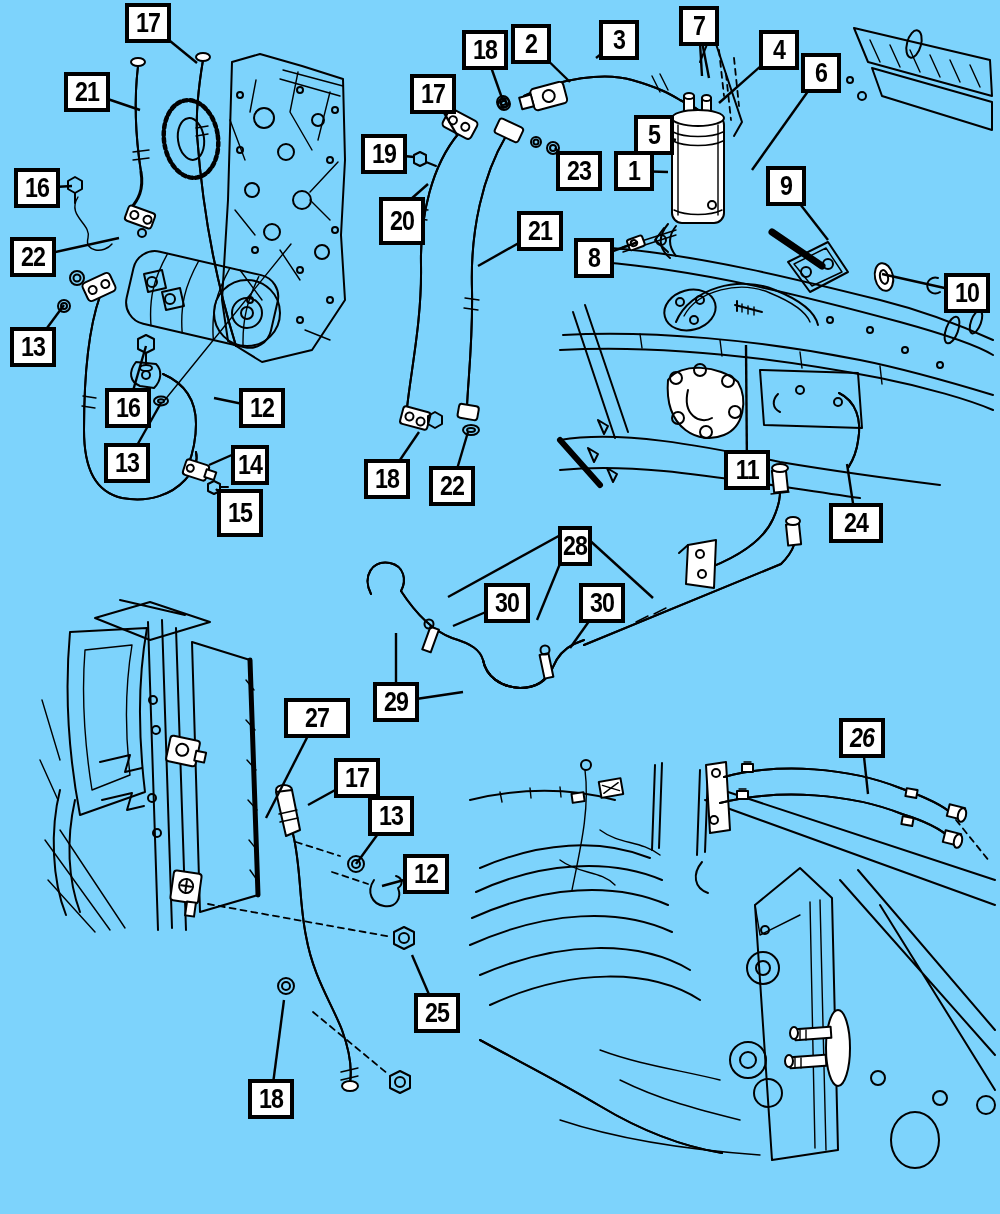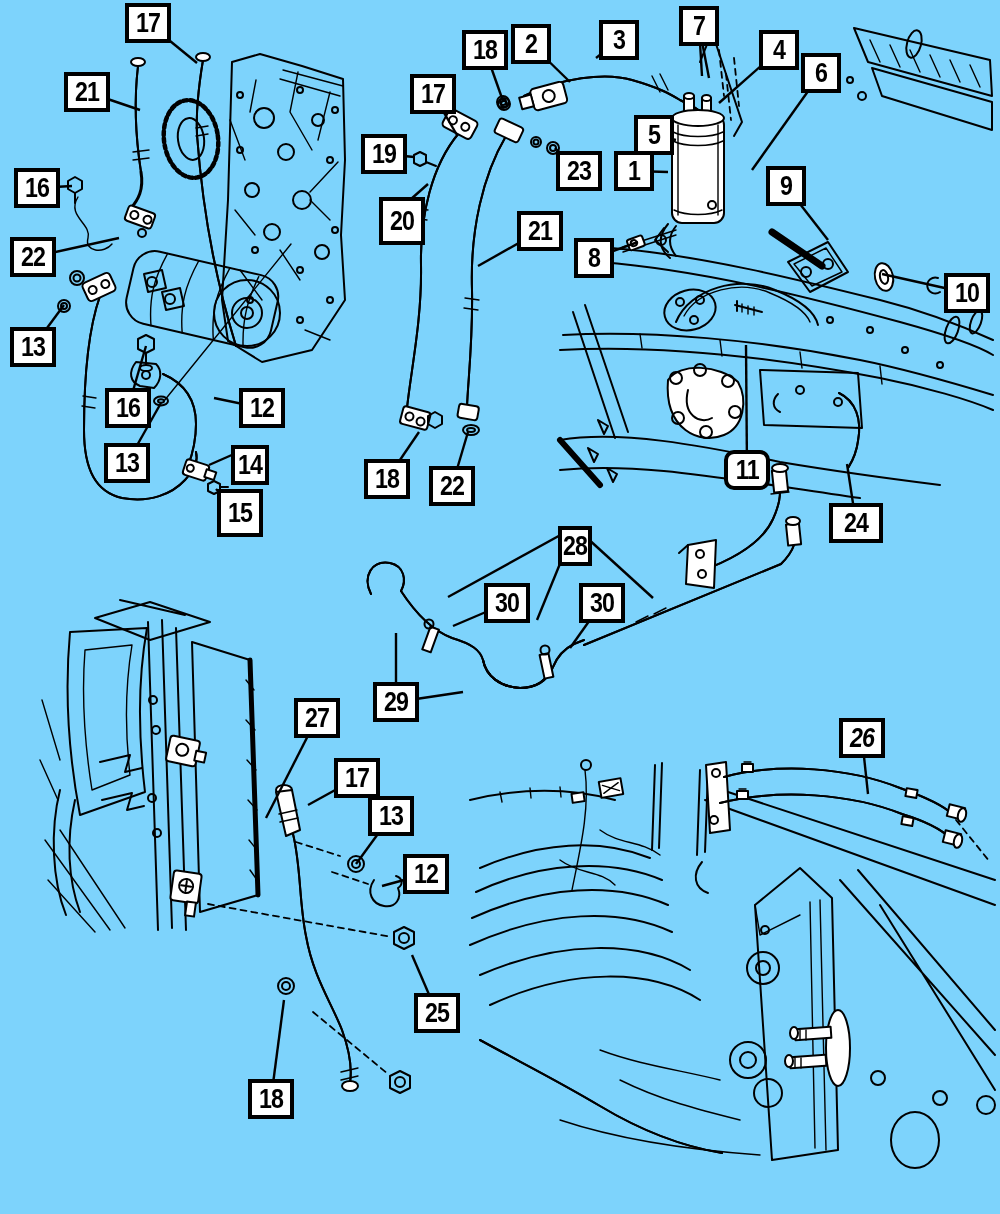--- a/index.html
+++ b/index.html
@@ -541,21 +541,21 @@
       </div>
       <div class="co" style="left: 594px; top: 258px; width: 40px; height: 40px;">
         <span>8</span>
       </div>
       <div class="co" style="left: 967px; top: 293px; width: 46px; height: 40px;">
         <span>10</span>
       </div>
       <div class="co" style="left: 540px; top: 231px; width: 46px; height: 40px;">
         <span>21</span>
       </div>
-      <div class="co" style="left: 747px; top: 470px; width: 46px; height: 40px; border-radius: 10px;">
+      <div class="co" style="left: 747px; top: 470px; width: 46px; height: 40px;">
         <span>11</span>
       </div>
       <div class="co" style="left: 856px; top: 523px; width: 54px; height: 40px;">
         <span>24</span>
       </div>
       <div class="co" style="left: 387px; top: 479px; width: 46px; height: 40px;">
         <span>18</span>
       </div>
       <div class="co" style="left: 452px; top: 486px; width: 46px; height: 40px;">
         <span>22</span>
@@ -565,21 +565,21 @@
       </div>
       <div class="co" style="left: 507px; top: 603px; width: 46px; height: 40px;">
         <span>30</span>
       </div>
       <div class="co" style="left: 602px; top: 603px; width: 46px; height: 40px;">
         <span>30</span>
       </div>
       <div class="co" style="left: 396px; top: 702px; width: 46px; height: 40px;">
         <span>29</span>
       </div>
-      <div class="co" style="left: 317px; top: 718px; width: 46px; height: 40px;">
+      <div class="co" style="left: 317px; top: 718px; width: 66px; height: 40px;">
         <span>27</span>
       </div>
       <div class="co" style="left: 357px; top: 778px; width: 46px; height: 40px;">
         <span>17</span>
       </div>
       <div class="co" style="left: 391px; top: 816px; width: 46px; height: 40px;">
         <span>13</span>
       </div>
       <div class="co" style="left: 426px; top: 874px; width: 46px; height: 40px;">
         <span>12</span>

